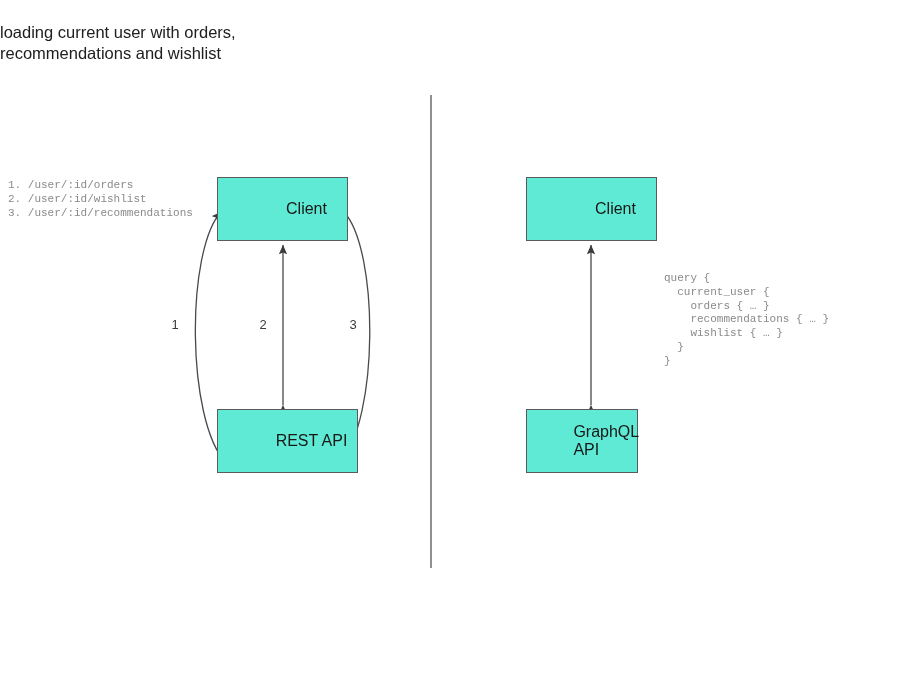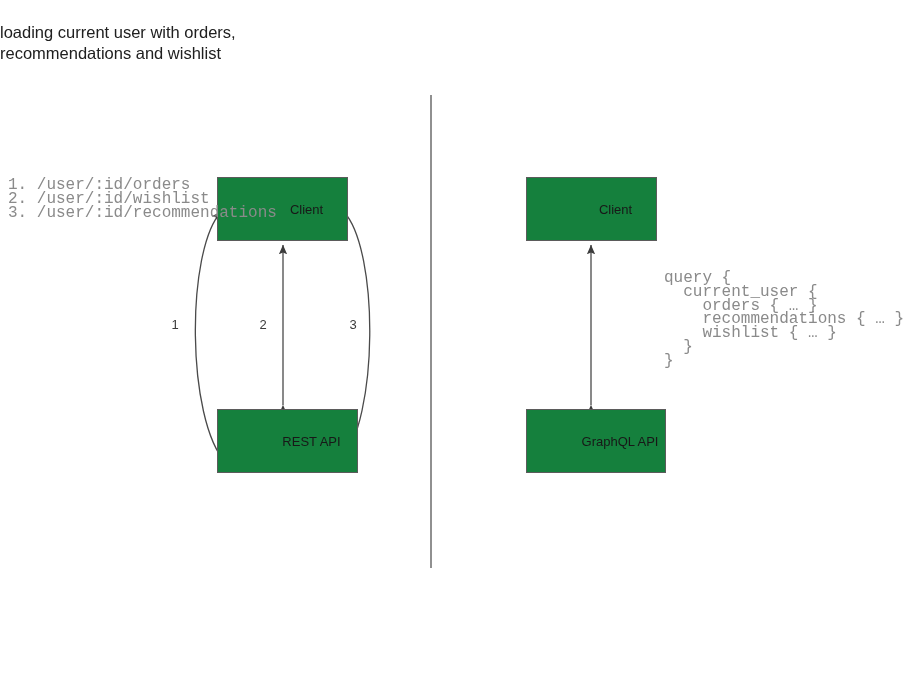--- a/index.html
+++ b/index.html
@@ -27,50 +27,50 @@
     top: 22px;
     width: 917px;
     text-align: left;
     font-size: 16.5px;
     line-height: 21px;
     color: #202020;
     white-space: pre-line;
   }
   .node-box {
     position: absolute;
-    background: #15803d;
+    background: #5eead4;
     border: 1.4px solid #5b5b5b;
     box-sizing: border-box;
     display: flex;
     align-items: center;
     justify-content: center;
-    font-size: 13px;
+    font-size: 16px;
     color: #181818;
     padding-left: 48px;
   }
   #box-client-rest   { left: 217px; top: 177px; width: 131px; height: 64px; }
   #box-rest-api      { left: 217px; top: 409px; width: 141px; height: 64px; }
   #box-client-gql    { left: 526px; top: 177px; width: 131px; height: 64px; }
-  #box-graphql-api   { left: 526px; top: 409px; width: 140px; height: 64px; }
+  #box-graphql-api   { left: 526px; top: 409px; width: 112px; height: 64px; }
 
   .edge-label {
     position: absolute;
     font-size: 13px;
     color: #3b3b3b;
     text-align: center;
     width: 20px;
   }
   #edge-label-1 { left: 165px; top: 317px; }
   #edge-label-2 { left: 253px; top: 317px; }
   #edge-label-3 { left: 343px; top: 317px; }
 
   .code-block {
     position: absolute;
     font-family: "Liberation Mono", "DejaVu Sans Mono", monospace;
-    font-size: 16px;
+    font-size: 11px;
     line-height: 13.8px;
     color: #8a8a8a;
     white-space: pre;
   }
   #rest-endpoints { left: 8px; top: 179px; }
   #graphql-query  { left: 664px; top: 272px; }
 
   svg.overlay {
     position: absolute;
     left: 0; top: 0;

